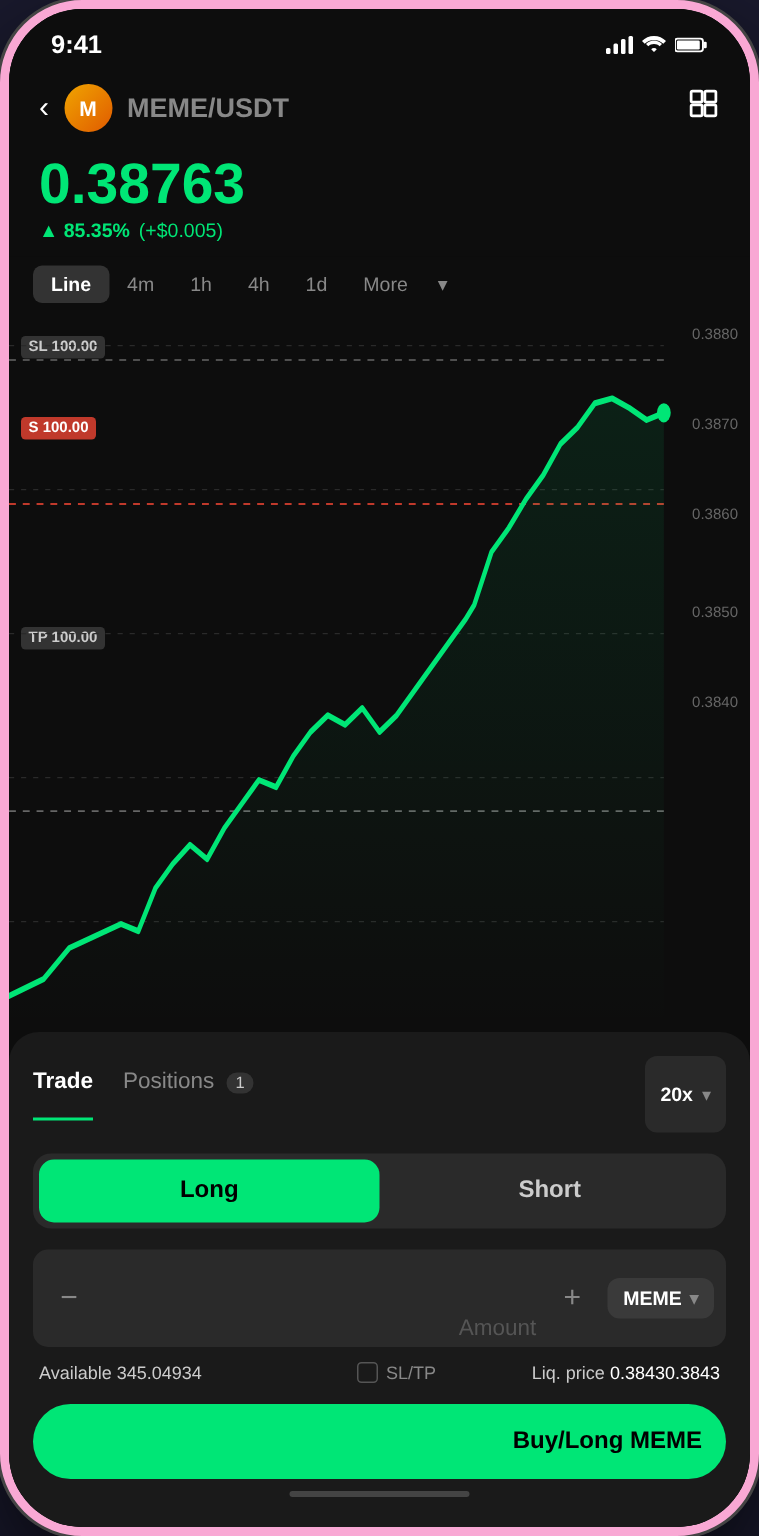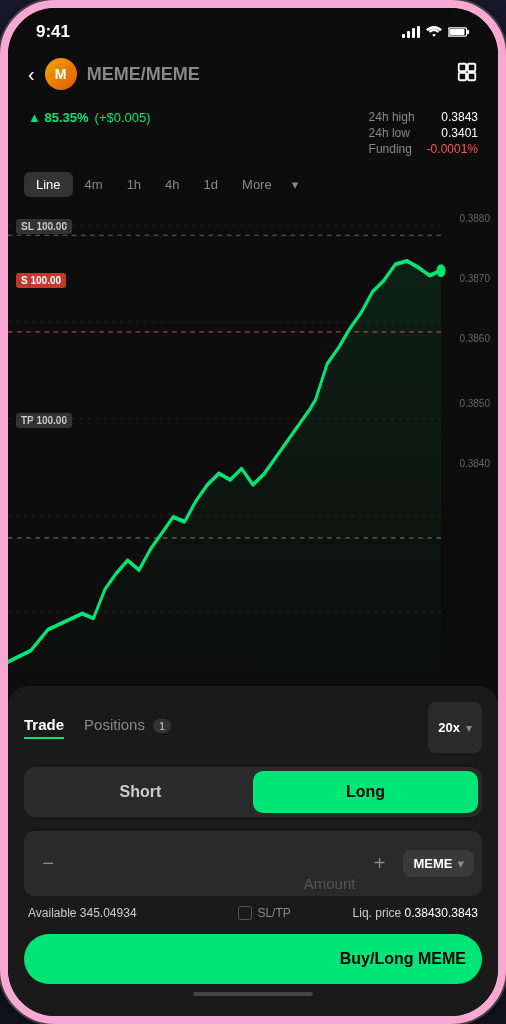--- a/index.html
+++ b/index.html
@@ -9,21 +9,21 @@
       justify-content: center;
       align-items: center;
       min-height: 100vh;
       font-family: -apple-system, BlinkMacSystemFont, 'SF Pro Display', sans-serif;
     }
     .phone-frame {
       width: 506px;
       height: 1024px;
       background: #404040;
       border-radius: 55px;
-      border: 8px solid #f9a8d4;
+      border: 6px solid #f9a8d4;
       position: relative;
       overflow: hidden;
       box-shadow: 0 0 0 2px #444, 0 30px 80px rgba(0,0,0,0.8);
     }
     .phone-inner {
       width: 100%;
       height: 100%;
       background: #0d0d0d;
       border-radius: 46px;
       overflow: hidden;
@@ -152,21 +152,21 @@
     .time-tab {
       padding: 5px 12px;
       font-size: 13px;
       color: #888;
       cursor: pointer;
       border-radius: 6px;
     }
     .time-tab.active {
       background: #333;
       color: #fff;
-      font-weight: 400;
+      font-weight: 700;
     }
     .more-tab {
       display: flex;
       align-items: center;
       gap: 20px;
       padding: 5px 12px;
       font-size: 13px;
       color: #888;
       cursor: pointer;
     }
@@ -226,21 +226,21 @@
       margin-bottom: 14px;
     }
     .trade-tabs {
       display: flex;
       gap: 20px;
     }
     .trade-tab {
       font-size: 15px;
       color: #888;
       cursor: pointer;
-      padding-bottom: 4px;
+      padding-bottom: 16px;
     }
     .trade-tab.active {
       color: #fff;
       font-weight: 700;
       border-bottom: 2px solid #00e676;
     }
     .positions-badge {
       background: #333;
       color: #ccc;
       font-size: 11px;
@@ -409,47 +409,40 @@
       </div>
     </div>
 
     <div class="header">
       <div class="header-left">
         <span class="back-btn">‹</span>
         <div class="token-icon">
           <span>M</span>
         </div>
         <span class="pair-title">
-          <span>MEME</span><span style="color:#888">/MEME</span>
+          <span>MEME</span><span style="color:#888">/USDT</span>
         </span>
       </div>
       <div class="chart-toggle">
         <svg width="22" height="22" viewBox="0 0 24 24" fill="none" stroke="white" stroke-width="2">
           <rect x="3" y="3" width="8" height="8" rx="1"></rect>
           <rect x="13" y="3" width="8" height="8" rx="1"></rect>
           <rect x="3" y="13" width="8" height="8" rx="1"></rect>
           <rect x="13" y="13" width="8" height="8" rx="1"></rect>
         </svg>
       </div>
     </div>
 
     <div class="price-section">
       <div class="price-left">
+        <div class="main-price">0.38763</div>
         <div class="price-change">
           <span class="price-change-pct">▲ 85.35%</span>
           <span class="price-change-amt">(+$0.005)</span>
         </div>
-      </div>
-      <div class="price-right">
-        <span class="stat-label">24h high</span>
-        <span class="stat-value">0.3843</span>
-        <span class="stat-label">24h low</span>
-        <span class="stat-value">0.3401</span>
-        <span class="stat-label">Funding</span>
-        <span class="stat-value negative">-0.0001%</span>
       </div>
     </div>
 
     <div class="time-tabs">
       <div class="time-tab active">Line</div>
       <div class="time-tab">4m</div>
       <div class="time-tab">1h</div>
       <div class="time-tab">4h</div>
       <div class="time-tab">1d</div>
       <div class="more-tab">
@@ -509,22 +502,22 @@
             <span class="positions-badge">1</span>
           </div>
         </div>
         <div class="leverage-selector">
           <span class="leverage-text">20x</span>
           <span class="chevron-down">▾</span>
         </div>
       </div>
 
       <div class="ls-toggle">
+        <div class="ls-btn long">Long</div>
         <div class="ls-btn short">Short</div>
-        <div class="ls-btn long">Long</div>
       </div>
 
       <div class="amount-row">
         <div class="amt-btn">−</div>
         <div class="amt-label">Amount</div>
         <div class="amt-btn">+</div>
         <div class="token-selector">
           <span class="token-selector-label">MEME</span>
           <span style="color:#888;font-size:13px">▾</span>
         </div>

